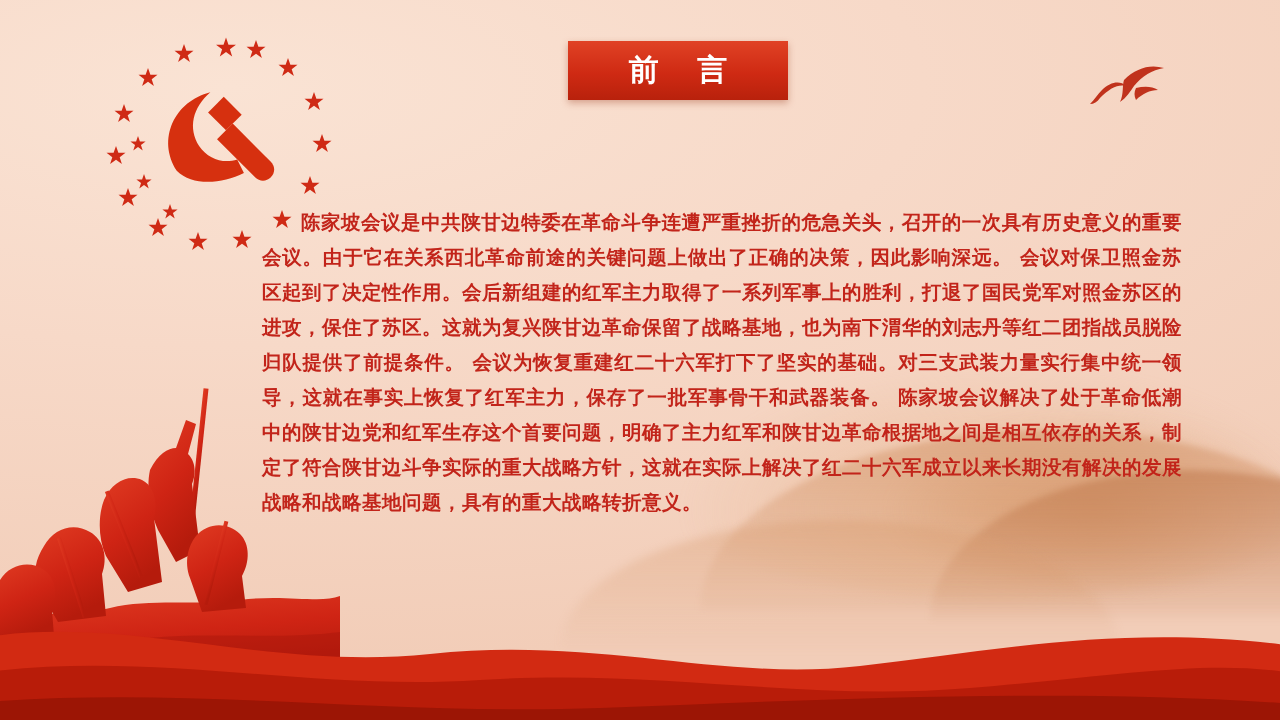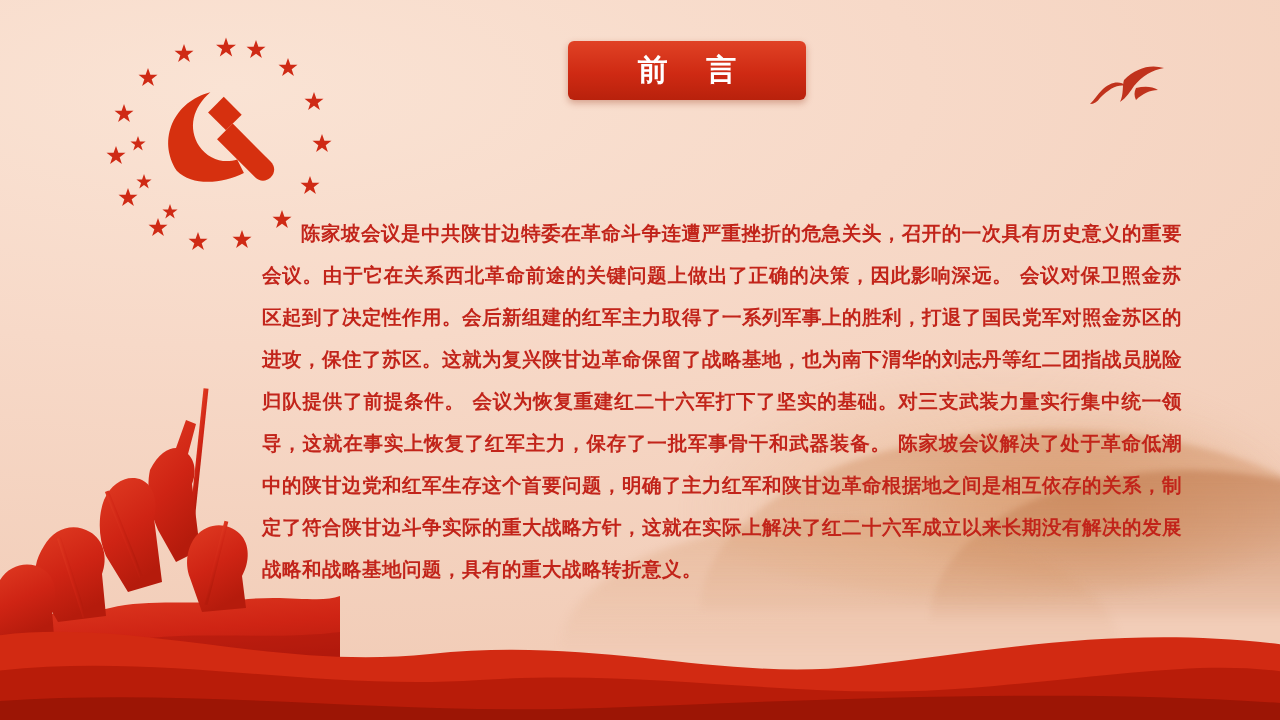--- a/index.html
+++ b/index.html
@@ -71,23 +71,23 @@
     height: 150px;
     pointer-events: none;
   }
   .bottom-wave svg { display: block; width: 100%; height: 100%; }
 
   
   .title-ribbon {
     position: absolute;
     left: 568px;
     top: 41px;
-    width: 238px;
+    width: 220px;
     height: 59px;
-    border-radius: 6px;
+    border-radius: 0;
     background: linear-gradient(180deg, #e04225 0%, #cf2a13 55%, #b8210c 100%);
     box-shadow: 0 3px 7px rgba(150, 50, 20, 0.35);
     display: flex;
     align-items: center;
     justify-content: center;
   }
   .title-ribbon .title-text {
     color: #ffffff;
     font-size: 30px;
     letter-spacing: 14px;
@@ -124,25 +124,25 @@
     width: 340px;
     height: 330px;
     pointer-events: none;
   }
   .statue svg { display: block; }
 
   
   .body-text {
     position: absolute;
     left: 262px;
-    top: 213px;
+    top: 205px;
     width: 920px;
     color: #c2241a;
     font-size: 19.5px;
-    line-height: 42px;
+    line-height: 35px;
     text-align: justify;
     text-justify: inter-ideograph;
     text-indent: 2em;
     font-family: "DejaVu Sans", "Liberation Sans", sans-serif;
     font-weight: 600;
     letter-spacing: 0.5px;
   }
 </style>
 </head>
 <body>

